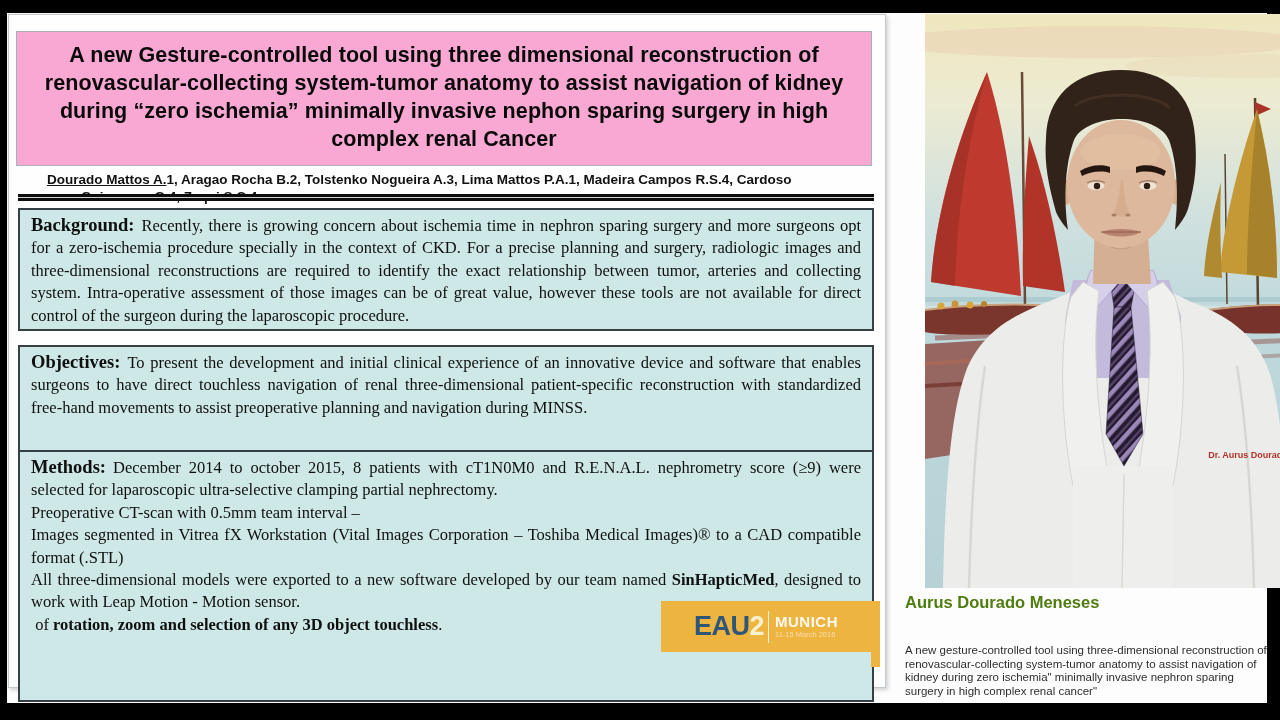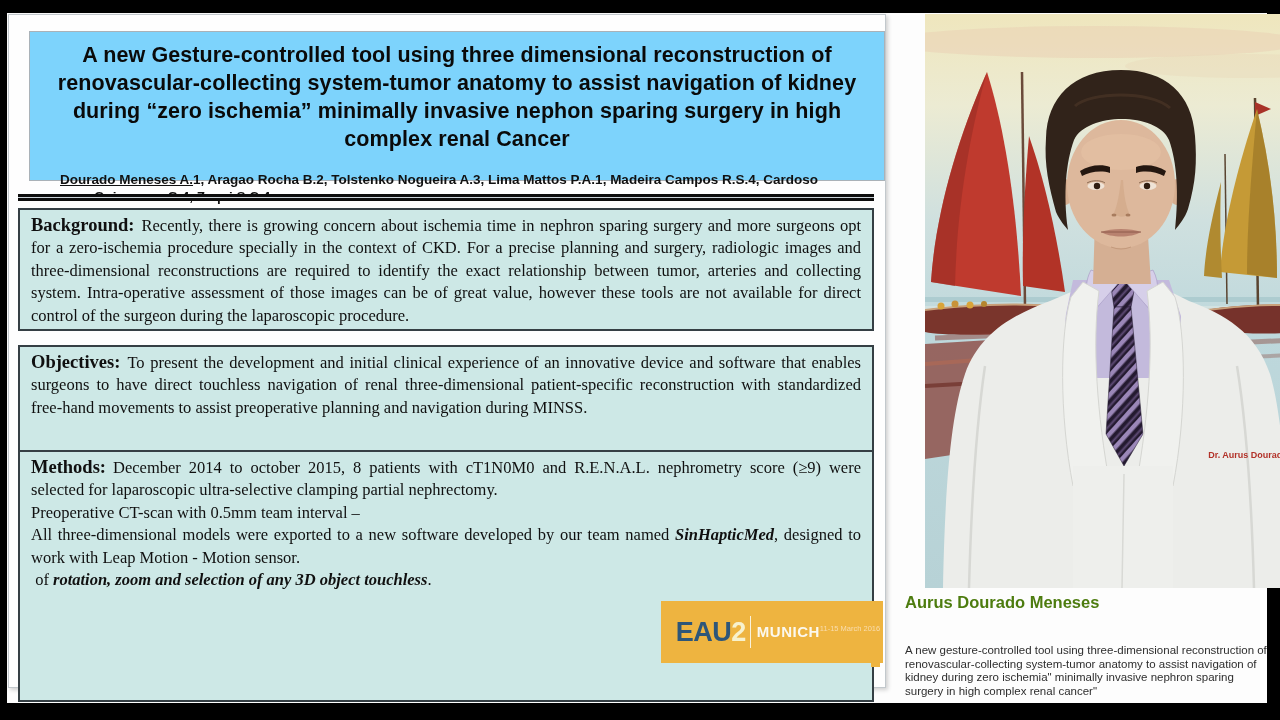--- a/index.html
+++ b/index.html
@@ -6,80 +6,81 @@
   body{
     width:1280px;height:720px;position:relative;overflow:hidden;
     background:#000;font-family:"Liberation Sans",sans-serif;
   }
   .abs{position:absolute;}
   
   #content-area{left:7px;top:13px;width:1260px;height:690px;background:#fdfdfd;}
   
   #poster-page{left:8px;top:14px;width:878px;height:674px;background:#fefefe;
     border:1px solid #c2c8cc;box-sizing:border-box;box-shadow:2px 2px 4px rgba(0,0,0,.18);}
-  #title-box{left:20px;top:16px;width:856px;height:150px;background:#7dd3fc;
+  #title-box{left:7px;top:16px;width:856px;height:135px;background:#f9a8d4;
     border:1px solid #aab2b8;box-sizing:border-box;}
   #title-rule{left:9px;top:179px;width:856px;height:7px;
     background:linear-gradient(to bottom,#0d0d0d 0 36%,#ccd4da 36% 58%,#0d0d0d 58% 100%);}
   #poster-title{margin:9px 14px 4px;text-align:center;font-weight:bold;
     font-size:21.5px;line-height:28px;color:#0a0a0a;letter-spacing:.1px;}
   #poster-authors{position:absolute;left:30px;right:44px;top:139px;
     font-size:13.5px;font-weight:bold;line-height:17px;color:#111;
     padding-left:34px;text-indent:-34px;}
   .underlined{text-decoration:underline;}
   .section{left:9px;width:856px;background:#cde8e6;border:2px solid #353f44;
     box-sizing:border-box;padding:4px 11px 0 11px;
     font-family:"Liberation Serif",serif;font-size:16.5px;line-height:22.4px;
     color:#101010;text-align:justify;}
   .section p{margin:0;}
   .sec-hd{font-weight:bold;font-size:18.5px;padding-right:7px;}
   #background-box{top:193px;height:123px;}
   #objectives-box{top:330px;height:123px;}
   #methods-box{top:435px;height:252px;}
-  .b{font-weight:bold;font-style:italic;}
+  .b{font-weight:bold;}
   .pre{white-space:pre-wrap;}
   
-  #eau-logo{left:652px;top:586px;width:210px;height:62px;background:#eeb440;
-    display:flex;align-items:center;justify-content:center;padding-left:12px;}
+  #eau-logo{left:652px;top:586px;width:210px;height:51px;background:#eeb440;
+    display:flex;align-items:center;justify-content:center;}
   #eau-strip{left:862px;top:586px;width:9px;height:66px;background:#eeb440;}
   .eau-word{font-size:27px;font-weight:bold;color:#2d5679;letter-spacing:-.5px;}
   .eau-year{font-size:27px;font-weight:bold;color:#f7f2cd;letter-spacing:-.5px;}
   .eau-div{width:1px;height:32px;background:#f8f2dd;margin:0 6px 0 4px;}
-  .eau-right{display:flex;flex-direction:row;justify-content:flex-end;}
+  .eau-right{display:flex;flex-direction:column;justify-content:flex-end;}
   .eau-city{font-size:15px;font-weight:bold;color:#fbf8ee;letter-spacing:.5px;line-height:16px;}
   .eau-dates{font-size:7.5px;color:#f9ddae;line-height:9px;}
   
   #speaker-photo{left:897px;top:14px;width:318px;height:574px;padding-left:28px;}
   #speaker-name{left:905px;top:593px;font-size:16.5px;font-weight:bold;color:#4d7c0f;}
   #speaker-bio{left:905px;top:616px;width:368px;font-size:11.5px;line-height:13.5px;color:#2e2e2e;margin-top:28px;}
 </style>
 </head>
 <body>
 
 <div id="content-area" class="abs"></div>
 
 <div id="poster-page" class="abs">
 
   <div id="title-box" class="abs">
     <h1 id="poster-title">A new Gesture-controlled tool using three dimensional reconstruction of renovascular-collecting system-tumor anatomy to assist navigation of kidney during “zero ischemia” minimally invasive nephon sparing surgery in high complex renal Cancer</h1>
-    <div id="poster-authors"><span class="underlined">Dourado Meneses A.</span><span>1, Aragao Rocha B.2, Tolstenko Nogueira A.3, Lima Mattos P.A.1, Madeira Campos R.S.4, Cardoso Guimaraes G.4, Zequi S.C.4</span></div>
+    <div id="poster-authors"><span class="underlined">Dourado Mattos A.</span><span>1, Aragao Rocha B.2, Tolstenko Nogueira A.3, Lima Mattos P.A.1, Madeira Campos R.S.4, Cardoso Guimaraes G.4, Zequi S.C.4</span></div>
   </div>
   <div id="title-rule" class="abs"></div>
 
   <div id="background-box" class="abs section">
     <p><span class="sec-hd">Background:</span><span>Recently, there is growing concern about ischemia time in nephron sparing surgery and more surgeons opt for a zero-ischemia procedure specially in the context of CKD. For a precise planning and surgery, radiologic images and three-dimensional reconstructions are required to identify the exact relationship between tumor, arteries and collecting system. Intra-operative assessment of those images can be of great value, however these tools are not available for direct control of the surgeon during the laparoscopic procedure.</span></p>
   </div>
 
   <div id="objectives-box" class="abs section">
     <p><span class="sec-hd">Objectives:</span><span>To present the development and initial clinical experience of an innovative device and software that enables surgeons to have direct touchless navigation of renal three-dimensional patient-specific reconstruction with standardized free-hand movements to assist preoperative planning and navigation during MINSS.</span></p>
   </div>
 
   <div id="methods-box" class="abs section">
     <p><span class="sec-hd">Methods:</span><span>December 2014 to october 2015, 8 patients with cT1N0M0 and R.E.N.A.L. nephrometry score (≥9) were selected for laparoscopic ultra-selective clamping partial nephrectomy.</span></p>
     <p>Preoperative CT-scan with 0.5mm team interval –</p>
+    <p><span>Images segmented in Vitrea fX Workstation (Vital Images Corporation – Toshiba Medical Images)® to a CAD compatible format (.STL)</span></p>
     <p><span>All three-dimensional models were exported to a new software developed by our team named </span><span class="b">SinHapticMed</span><span>, designed to work with Leap Motion -  Motion sensor.</span></p>
     <p class="pre"><span> of </span><span class="b">rotation, zoom and selection of any 3D object touchless</span><span>.</span></p>
   </div>
 
   <div id="eau-strip" class="abs"></div>
   <div id="eau-logo" class="abs">
     <span class="eau-word">EAU</span>
       <span class="eau-year">2</span>
     <span class="eau-div"></span>
     <span class="eau-right">

